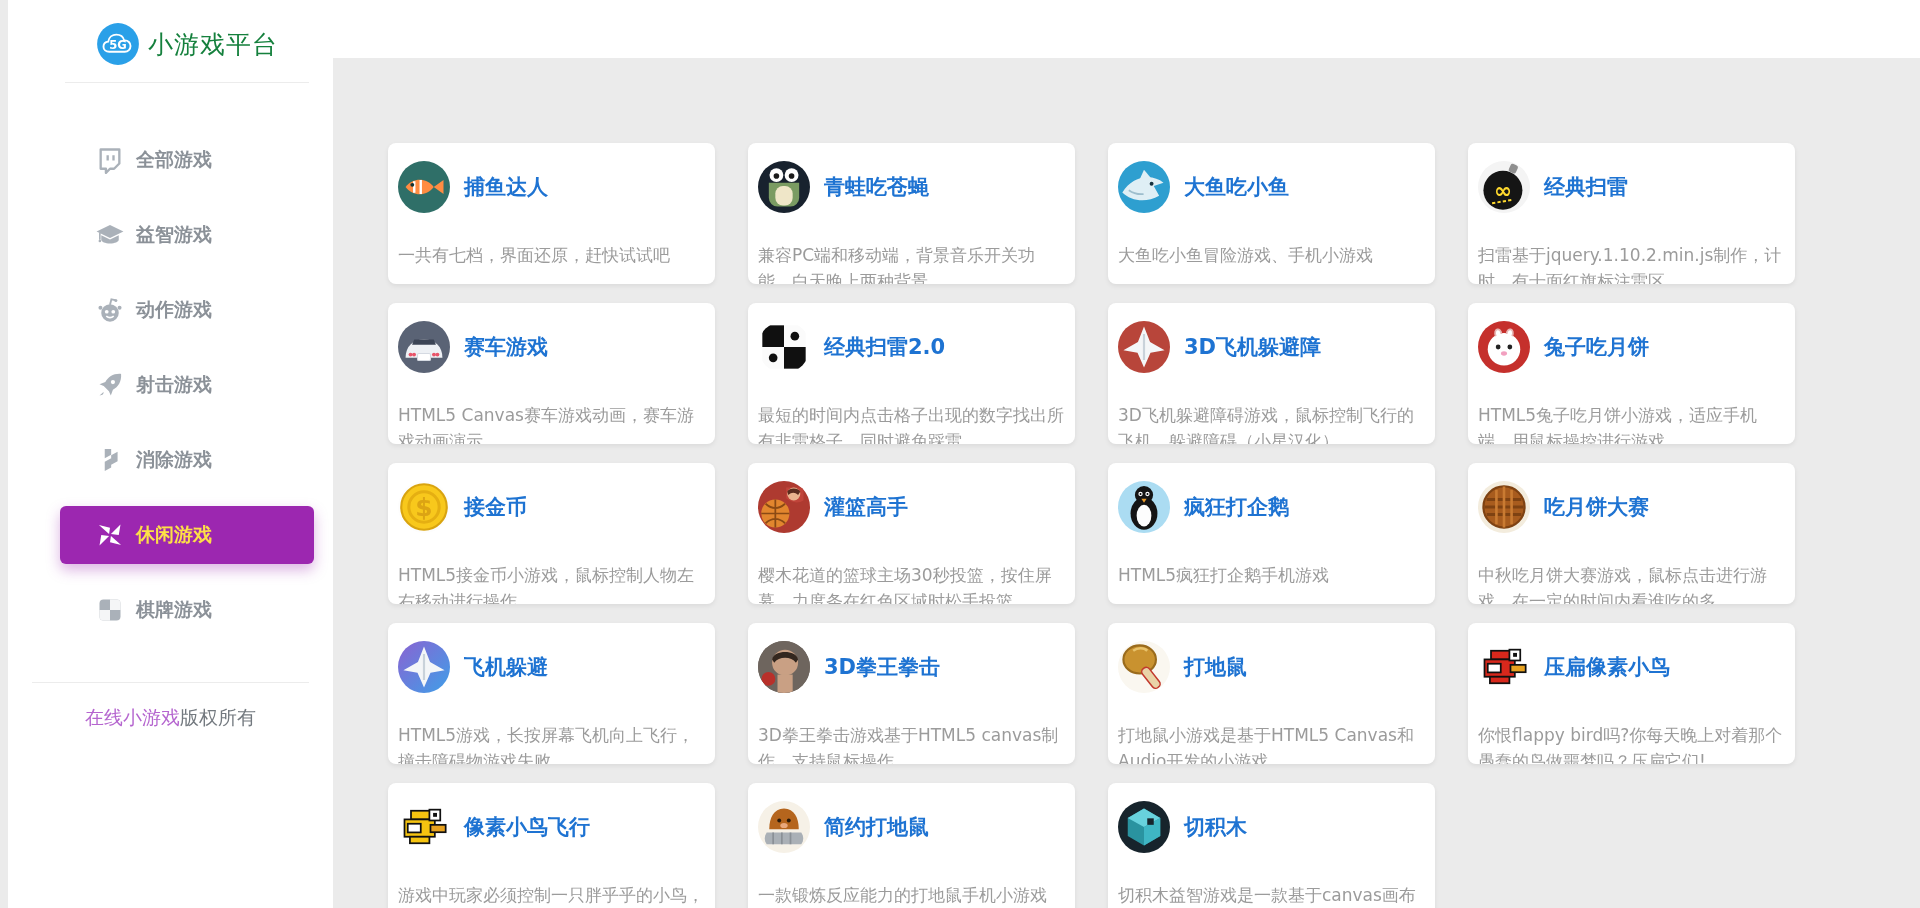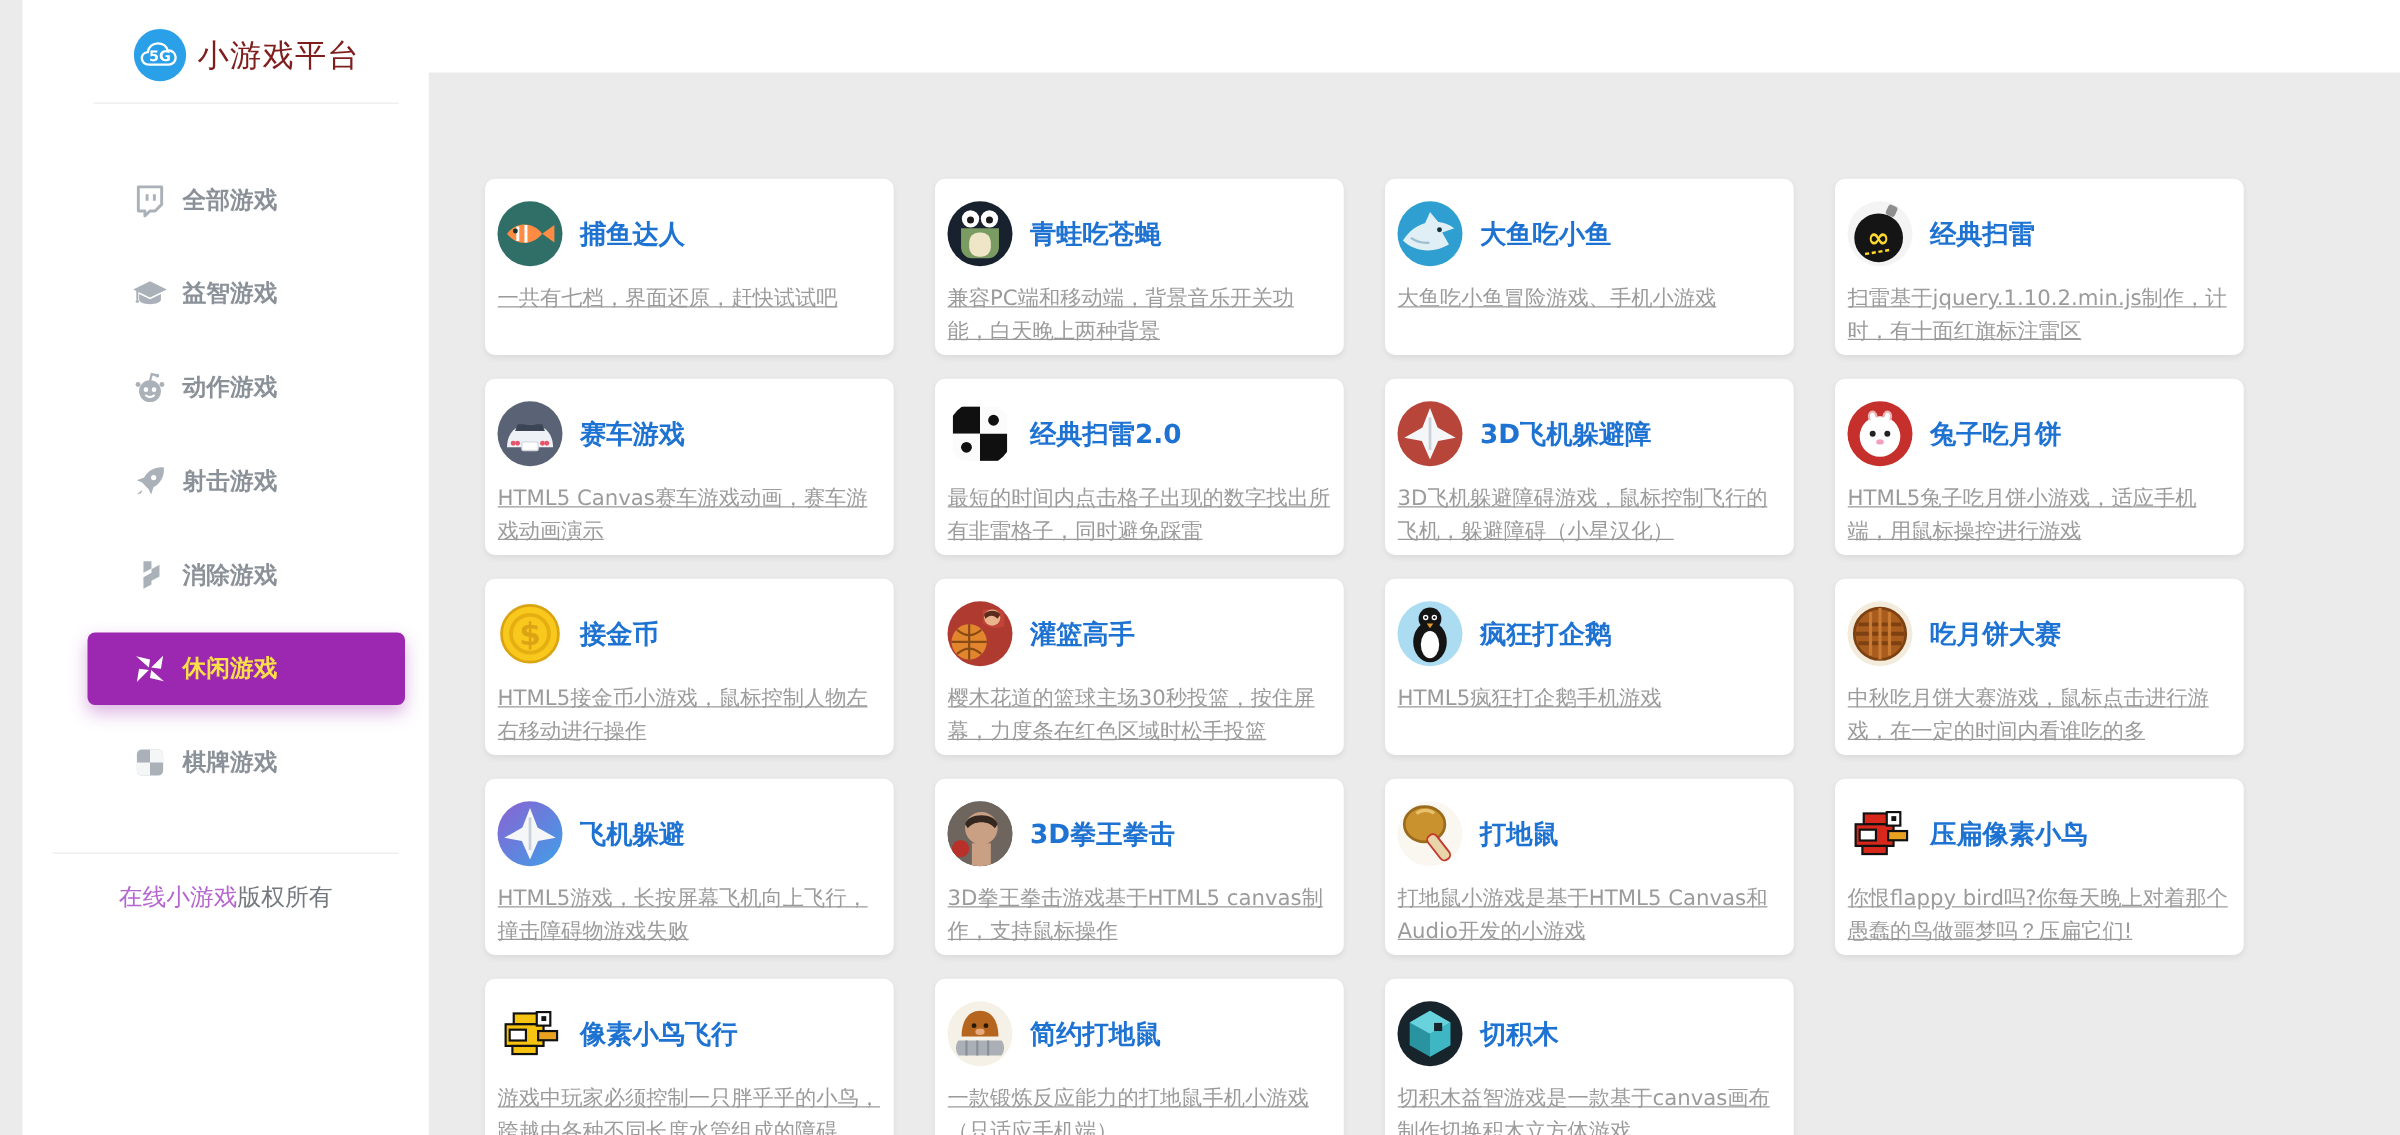--- a/index.html
+++ b/index.html
@@ -11,30 +11,30 @@
   *{margin:0;padding:0;box-sizing:border-box;}
   html,body{width:1920px;height:908px;overflow:hidden;}
   body{
     font-family:"DejaVu Sans","Liberation Sans",sans-serif;
     background:var(--content-bg);
   }
   .app{position:relative;width:1920px;height:908px;}
 
   
   .sidebar{
-    position:absolute;left:18px;top:0;width:325px;height:908px;
+    position:absolute;left:8px;top:0;width:325px;height:908px;
     background:#fff;z-index:2;padding-left:33px;
   }
   .logo{
     display:flex;align-items:center;justify-content:center;
     padding-top:22px;gap:8px;cursor:pointer;
   }
   .logo-badge{width:44px;height:44px;display:block;}
   .logo-badge svg{width:100%;height:100%;display:block;}
-  .logo-text{font-size:25px;color:#7f1d1d;font-weight:500;letter-spacing:1px;}
+  .logo-text{font-size:25px;color:#15803d;font-weight:500;letter-spacing:1px;}
   .side-hr{border:0;border-top:1px solid #ececec;margin:16px 24px 0;}
   .menu{margin-top:48px;}
   .menu-item{
     height:58px;margin:0 19px 17px;border-radius:6px;
     display:flex;align-items:center;padding-left:36px;
     color:#8b9198;cursor:pointer;font-weight:bold;
   }
   .menu-item .mi-icon{
     width:28px;height:28px;margin-right:12px;color:#aab1b9;flex:none;
   }
@@ -67,22 +67,22 @@
   .g-icon{
     width:52px;height:52px;border-radius:50%;overflow:hidden;
     display:block;flex:none;background:#eee;
   }
   .g-icon svg{width:100%;height:100%;display:block;}
   .g-title{
     font-size:21px;font-weight:700;color:var(--blue);
     text-decoration:none;white-space:nowrap;
   }
   .g-desc{
-    margin-top:13px;font-size:17px;line-height:26px;color:#9b9b9b;
-    max-height:52px;overflow:hidden;text-decoration:underline;
+    margin-top:29px;font-size:17px;line-height:26px;color:#9b9b9b;
+    max-height:52px;overflow:hidden;
   }
 </style>
 </head>
 <body>
 
 <div class="app">
 
   <aside class="sidebar">
     <div class="logo">
       <span class="logo-badge">

